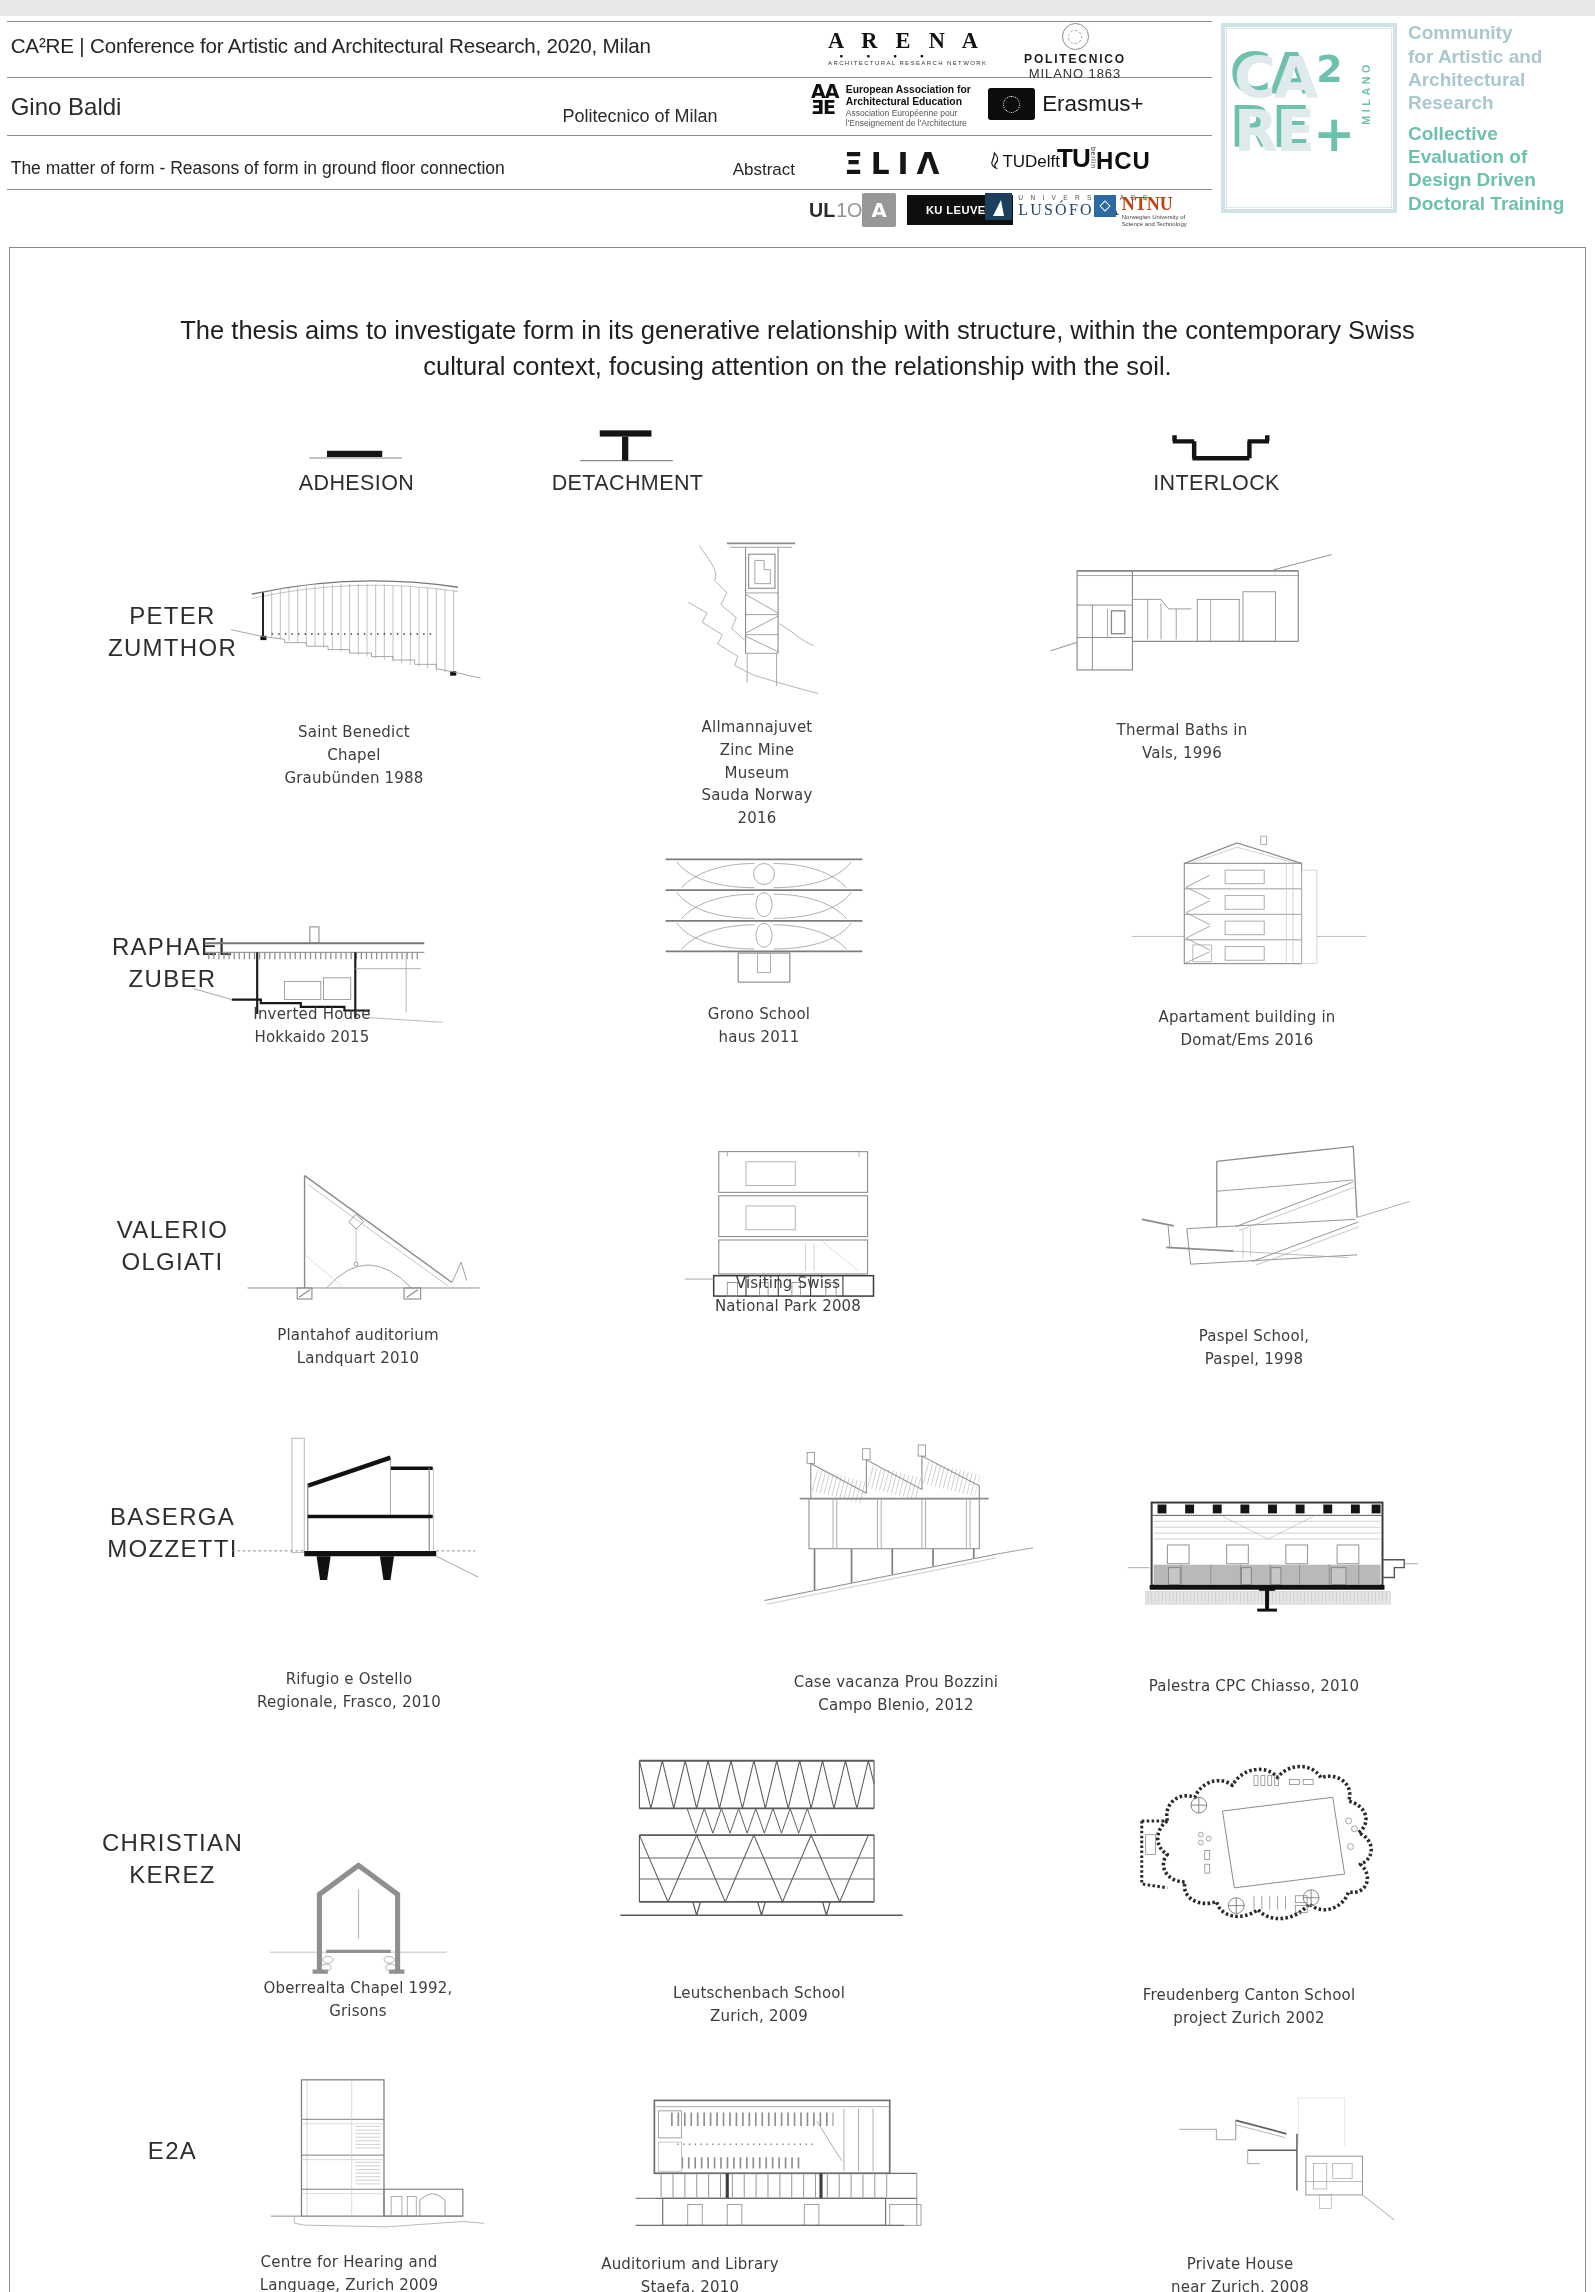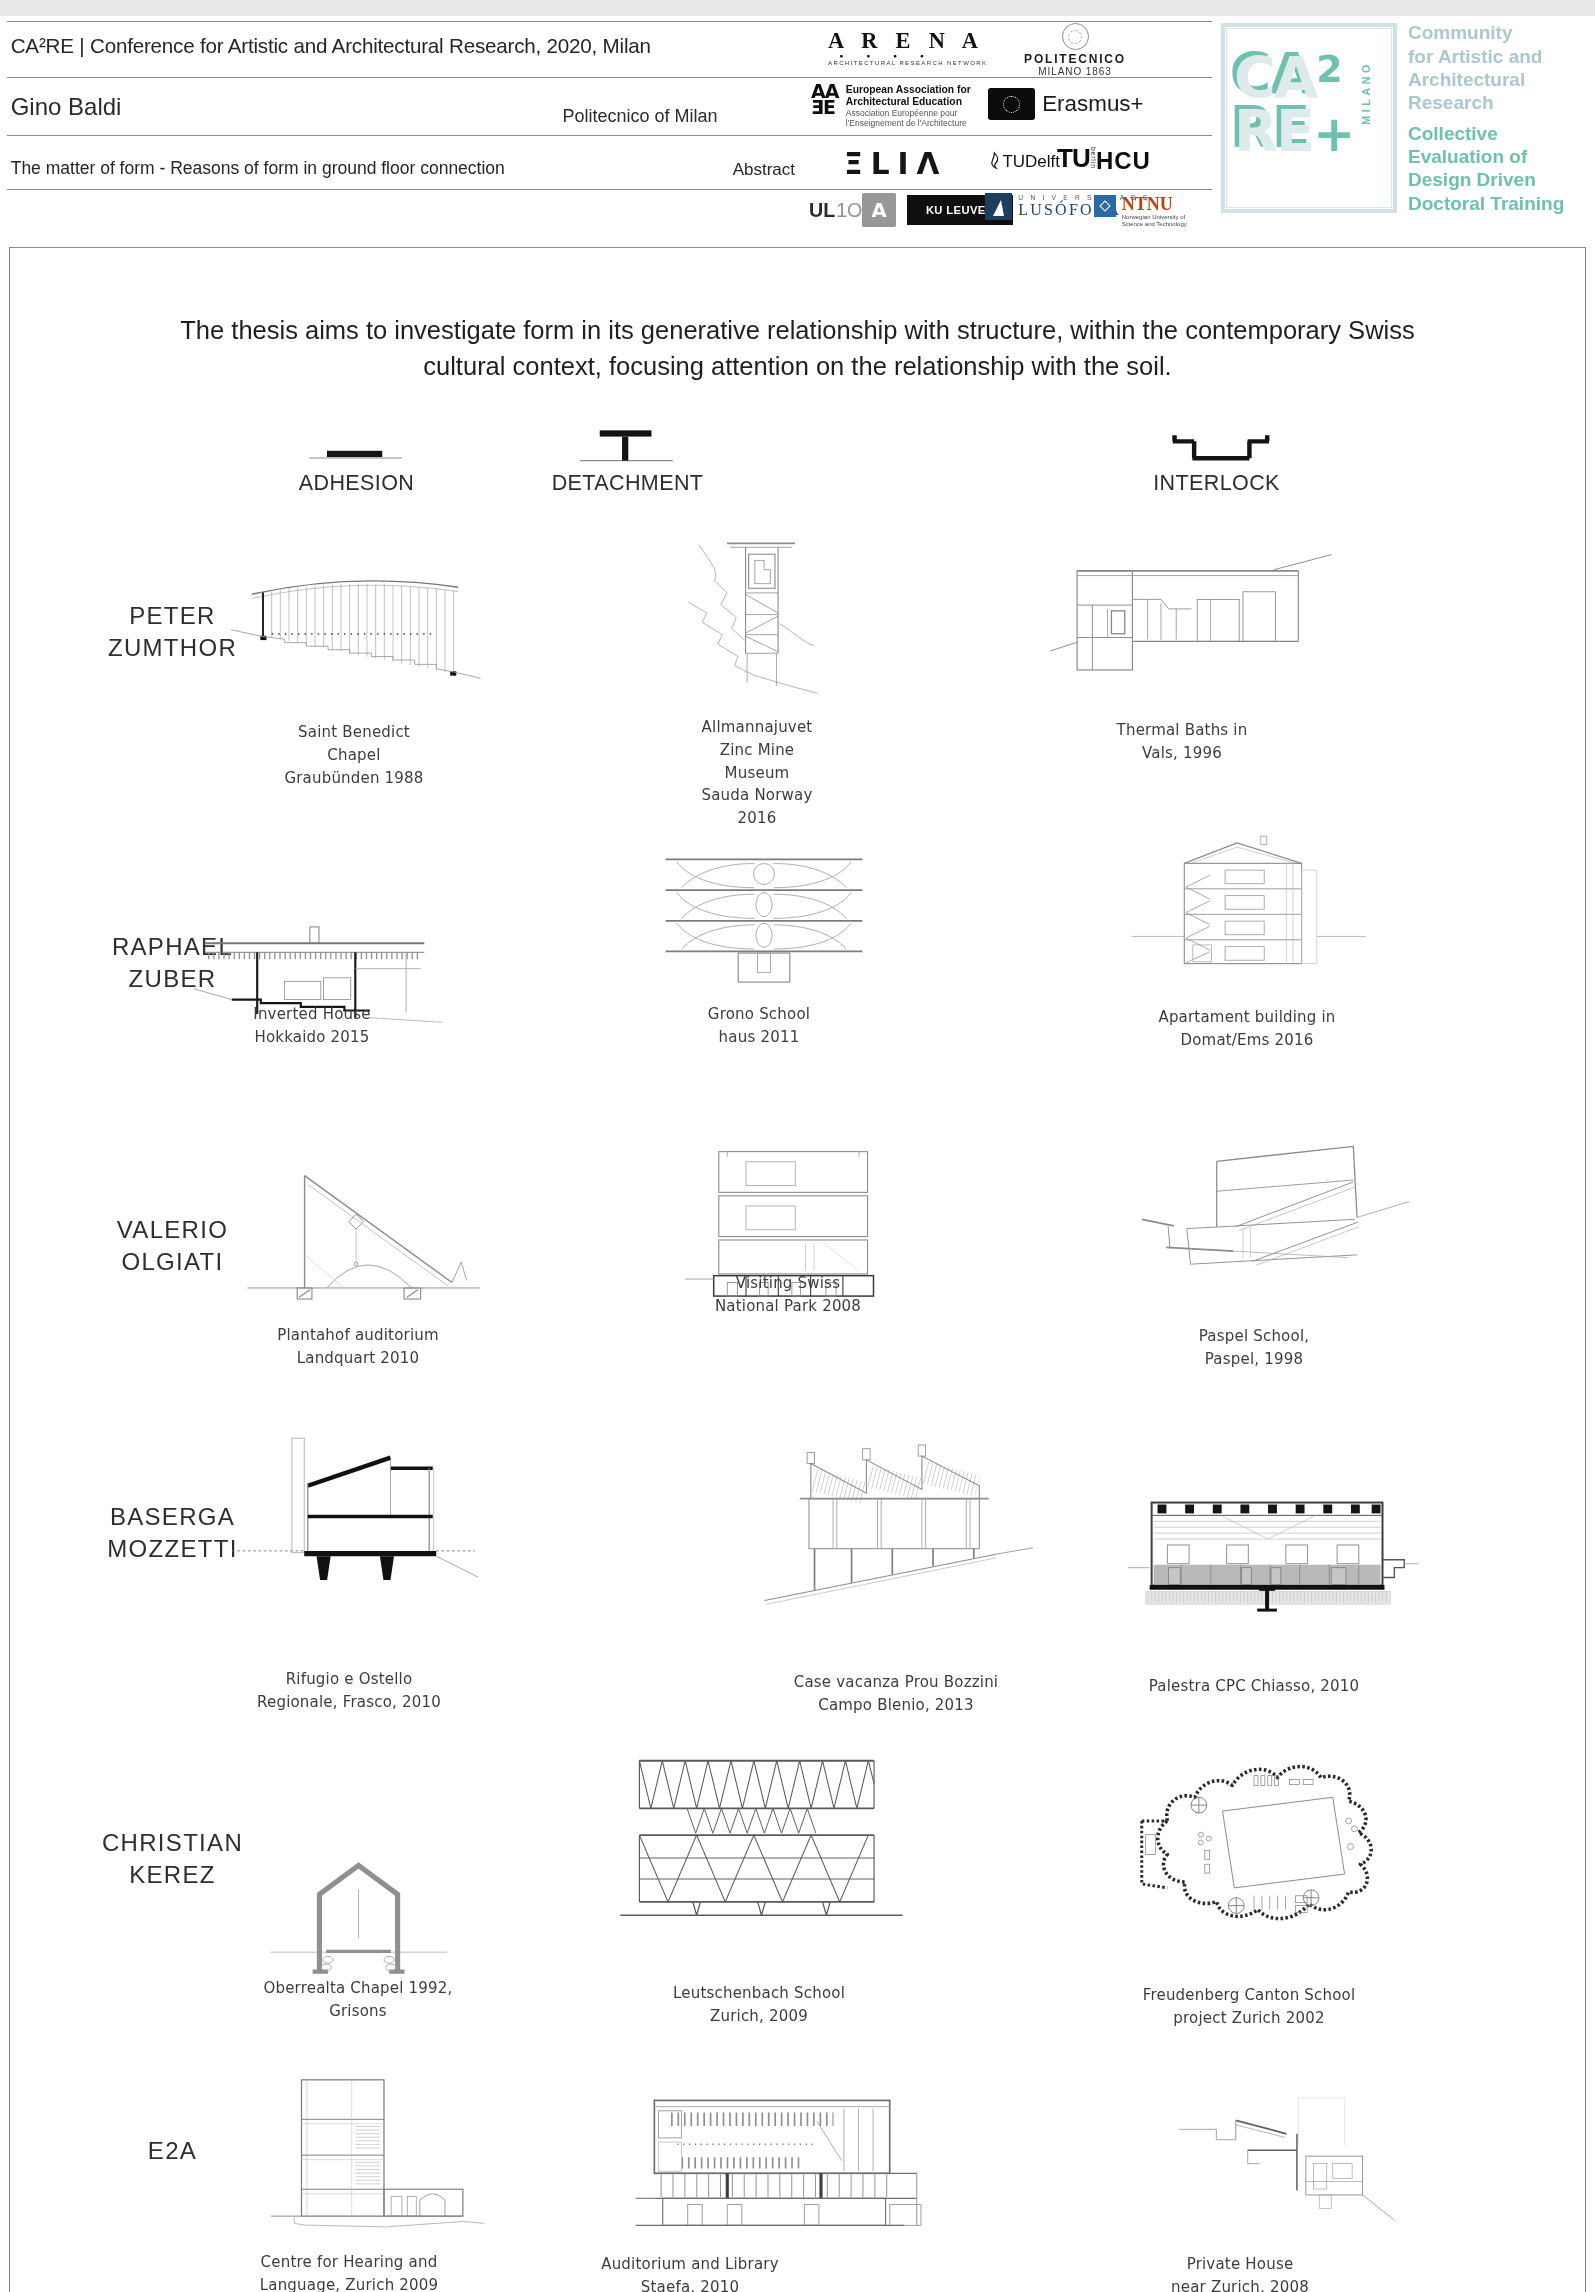--- a/index.html
+++ b/index.html
@@ -19,21 +19,21 @@
 
   
   .lg{position:absolute; color:#1d1d1d;}
   .arena-title{font-family:"Liberation Serif",serif; font-weight:700; font-size:22.4px; letter-spacing:6.3px; color:#111;}
   .arena-dots{font-size:6.3px; letter-spacing:23px; color:#111; margin:-1.8px 0 0 11.6px;}
   .arena-sub{font-size:6px; letter-spacing:1.4px; color:#333; margin-top:0.9px;}
   .polimi{text-align:center; width:134px;}
   .polimi-emblem{width:27px; height:27px; border:1.3px solid #8a8a8a; border-radius:50%; margin:0 auto 1.8px auto; display:flex; align-items:center; justify-content:center;}
   .polimi-emblem span{width:14.3px;height:14.3px;border:0.9px dashed #aaa;border-radius:50%;}
   .polimi-name{font-size:12px; font-weight:700; letter-spacing:1.8px; color:#1c1c1c;}
-  .polimi-sub{font-size:10px; letter-spacing:0.9px; color:#333;}
+  .polimi-sub{font-size:13px; letter-spacing:0.9px; color:#333;}
   .eaae{display:flex; gap:7.2px;}
   .eaae-glyph{font-size:19px; font-weight:900; line-height:.82; letter-spacing:-0.9px; color:#0e0e0e; font-family:"DejaVu Sans",sans-serif;}
   .eaae-b1{font-size:10.3px; font-weight:700; color:#111; line-height:1.15;}
   .eaae-b2{font-size:8.5px; color:#555; line-height:1.15; margin-top:1.8px;}
   .erasmus{display:flex; align-items:center; gap:7.2px;}
   .eu-flag{width:47px; height:32px; background:#0c0c0c; border-radius:2.7px; display:flex; align-items:center; justify-content:center;}
   .eu-flag span{display:block; width:17px; height:17px; border:1.2px dotted #fff; border-radius:50%;}
   .erasmus-txt{font-size:22.4px; color:#1a1a1a;}
   .elia{font-size:29.6px; font-weight:700; letter-spacing:8px; color:#151515; font-family:"DejaVu Sans",sans-serif;}
   .tud{display:flex; align-items:center; gap:1.8px; font-size:17px; font-weight:500; color:#111;}
@@ -593,21 +593,21 @@
         </g>
         <path d="M262,92 h22 v8 h-10 v10 h-12" stroke="#555" stroke-width="1.4"></path>
         <line x1="284" y1="96" x2="298" y2="96" stroke="#9a9a9a" stroke-width=".8"></line>
         <line x1="4" y1="100" x2="26" y2="100" stroke="#9a9a9a" stroke-width=".8"></line>
       </g>
     </svg>
   </div>
   <div class="cap" style="left:349px; top:1652px;">Rifugio e Ostello
 Regionale, Frasco, 2010</div>
   <div class="cap" style="left:896px; top:1655px;">Case vacanza Prou Bozzini
-Campo Blenio, 2013</div>
+Campo Blenio, 2012</div>
   <div class="cap" style="left:1254px; top:1659px;">Palestra CPC Chiasso, 2010</div>
 
   <div class="draw" style="left:231px; top:1827px;">
     <svg width="255" height="141" viewBox="0 0 300 165">
       <g fill="none">
         <line x1="46" y1="128" x2="254" y2="128" stroke="#b3b3b3" stroke-width="1"></line>
         <path d="M104,150 L104,60 L150,26 L196,60 L196,150" stroke="#8f8f8f" stroke-width="6"></path>
         <path d="M112,127 L188,127" stroke="#8f8f8f" stroke-width="4"></path>
         <line x1="150" y1="54" x2="150" y2="112" stroke="#b9b9b9" stroke-width="1.4"></line>
         <path d="M96,151 L114,151 M186,151 L204,151" stroke="#8f8f8f" stroke-width="5"></path>

